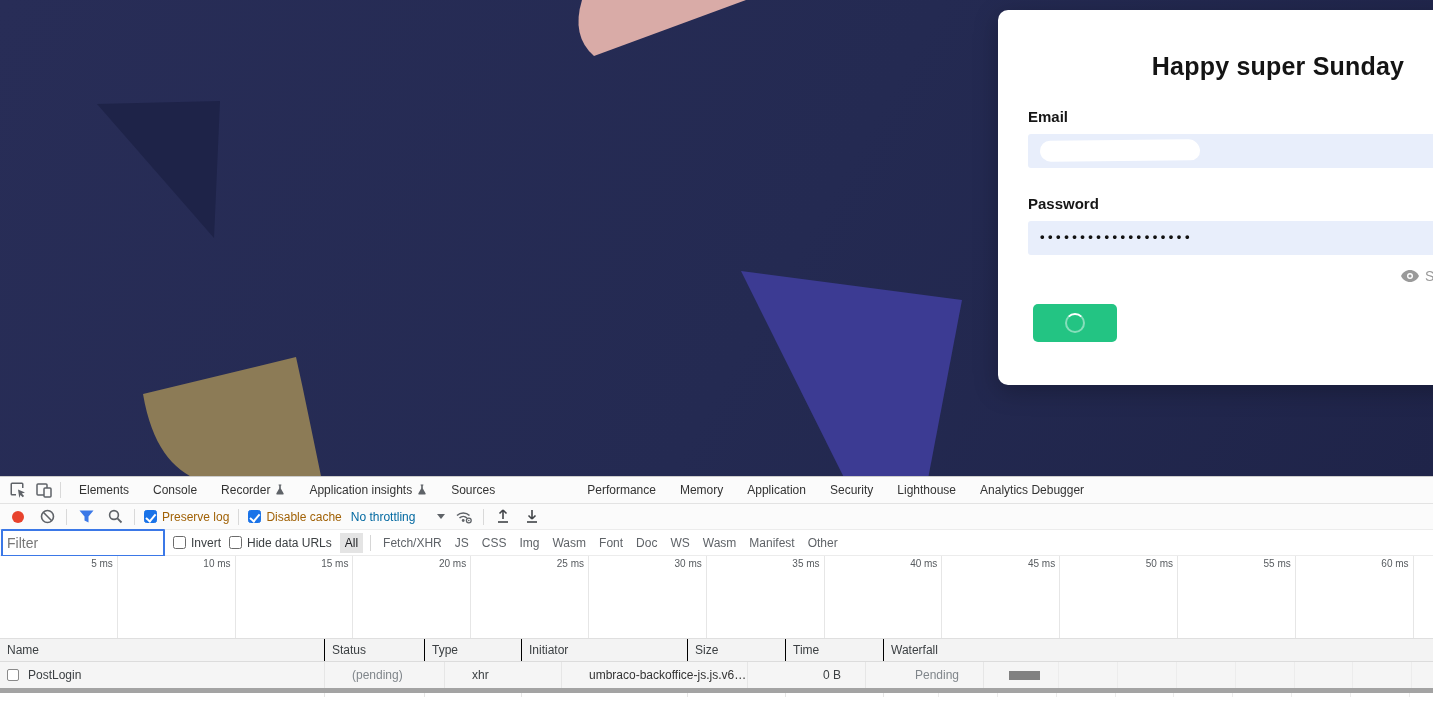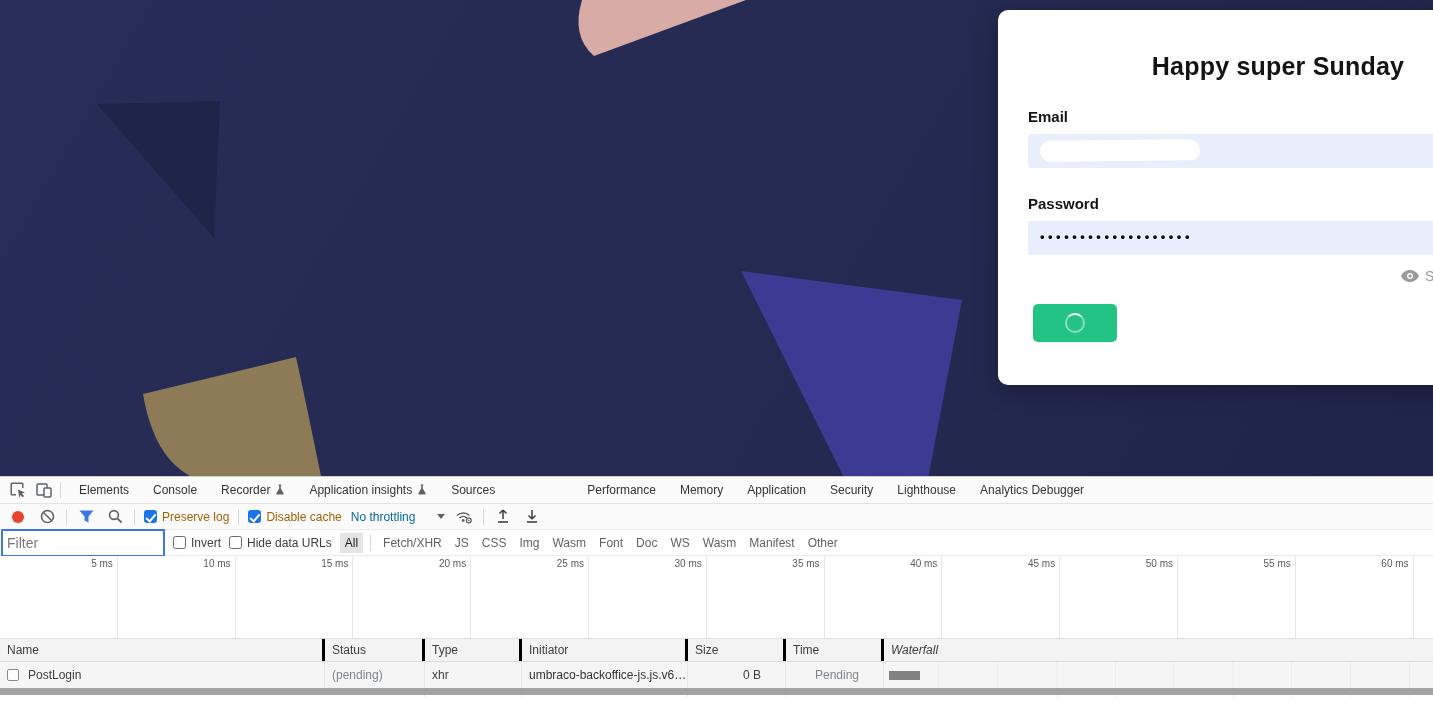--- a/index.html
+++ b/index.html
@@ -71,23 +71,23 @@
 
   .ruler { display:flex; height:17px; background:#fff; flex:0 0 17px; }
   .ruler-cell { flex:0 0 117.8px; border-right:1px solid #e6e6e6; text-align:right; }
   .ruler-label { font-size:10px; color:#575b5f; line-height:16px; padding-right:4px; }
   .overview { flex:0 0 66px; border-bottom:1px solid #dfdfdf;
     background:repeating-linear-gradient(to right,#fff 0 116.8px,#e6e6e6 116.8px 117.8px); }
 
   .net-table { display:flex; flex-direction:column; flex:1 1 auto; min-height:0; }
   .tgrid { display:grid; grid-template-columns:325px 100px 97px 166px 98px 98px 1fr; }
   .thead { background:#f3f3f3; border-bottom:1px solid #dcdcdc; flex:0 0 23px; }
-  .hcell { line-height:22px; padding-left:7px; border-right:3px solid #000000; color:#3c4043; overflow:hidden; white-space:nowrap; cursor:pointer; }
-  .hcell:last-child { border-right:none;font-style:italic; }
-  .trow { background:#f5f5f5; border-bottom:7px solid #a3a3a3; flex:0 0 27px; cursor:pointer; }
+  .hcell { line-height:22px; padding-left:7px; border-right:1px solid #000000; color:#3c4043; overflow:hidden; white-space:nowrap; cursor:pointer; }
+  .hcell:last-child { border-right:none; }
+  .trow { background:#f5f5f5; border-bottom:5px solid #a3a3a3; flex:0 0 27px; cursor:pointer;gap:20px; }
   .tcell { display:flex; align-items:center; padding-left:7px; border-right:1px solid #e6e6e6;
     overflow:hidden; white-space:nowrap; color:#3c4043; height:26px; }
   .tcell.right { justify-content:flex-end; padding-right:24px; padding-left:0; }
   .tcell.waterfall { border-right:none; position:relative; padding:0;
     background:repeating-linear-gradient(to right,transparent 0 57.9px,#ececec 57.9px 58.9px); background-position:-4px 0; }
   .row-cb { width:12px; height:12px; border:1.3px solid #8a8a8a; border-radius:2px; margin-right:9px; flex:0 0 12px; background:#fff; cursor:pointer; }
   .status-dim { color:#80868b; }
   .initiator-link { color:#333; cursor:pointer; overflow:hidden; white-space:nowrap; }
   .wf-bar { position:absolute; left:5px; top:9px; width:31px; height:9px; background:#818181; }
   .tfiller { flex:1 1 auto; }

